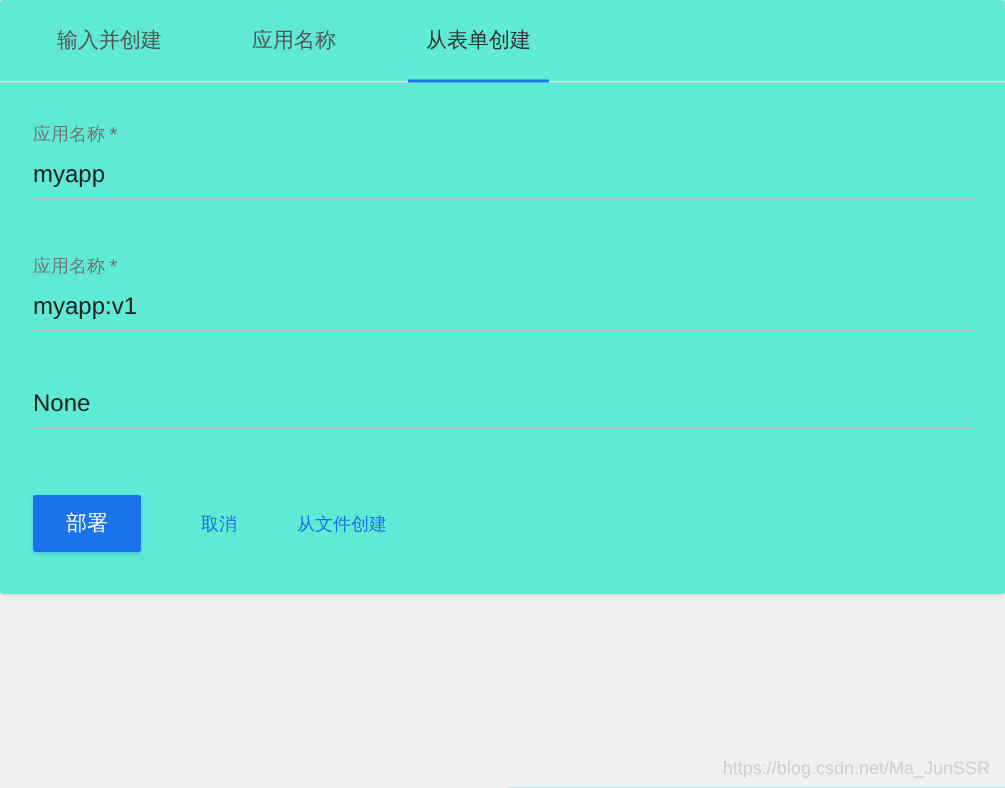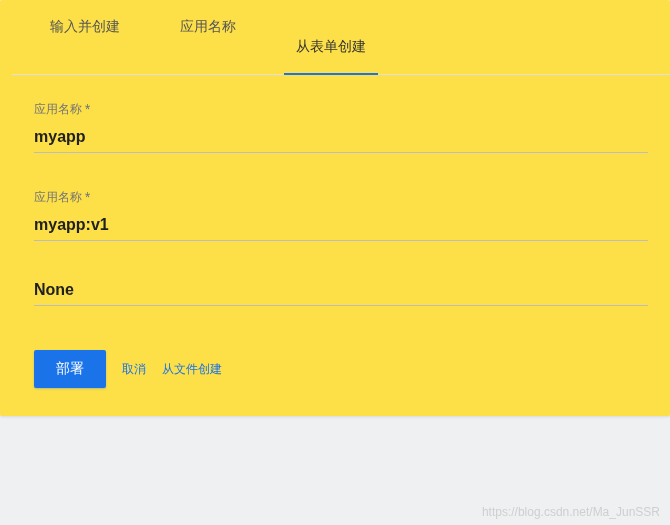--- a/index.html
+++ b/index.html
@@ -9,44 +9,42 @@
     }
     body {
       font-family: Roboto, "Helvetica Neue", Arial, sans-serif;
       background: #eef0f2;
       width: 670px;
       height: 525px;
       padding: 0;
       position: relative;
     }
     .card {
-      background: #fde047;
+      background: #5eead4;
       border-radius: 2px;
       box-shadow: 0 1px 3px rgba(0,0,0,0.1);
       margin: 0;
       width: 670px;
-      padding-left: 12px;
     }
     .tabs {
       display: flex;
       border-bottom: 1px solid #e0e0e0;
       padding: 0 8px;
     }
     .tab {
       padding: 18px 30px;
       font-size: 14px;
       color: #555;
       cursor: pointer;
       position: relative;
       text-align: center;
       flex: 0 0 auto;
     }
     .tab.active {
       color: #333;
-      margin-top: 20px;
     }
     .tab.active::after {
       content: "";
       position: absolute;
       left: 18px;
       right: 18px;
       bottom: -1px;
       height: 2px;
       background: #1a73e8;
     }
@@ -64,26 +62,25 @@
     }
     .field-input {
       width: 100%;
       border: none;
       border-bottom: 1px solid #bdbdbd;
       font-size: 16px;
       padding: 4px 0 6px 0;
       outline: none;
       background: transparent;
       color: #212121;
-      font-weight: bold;
     }
     .actions {
       display: flex;
       align-items: center;
-      gap: 16px;
+      gap: 40px;
       padding-top: 8px;
       padding-bottom: 8px;
     }
     .btn-primary {
       background: #1a73e8;
       color: #fff;
       border: none;
       padding: 10px 22px;
       font-size: 14px;
       border-radius: 2px;

